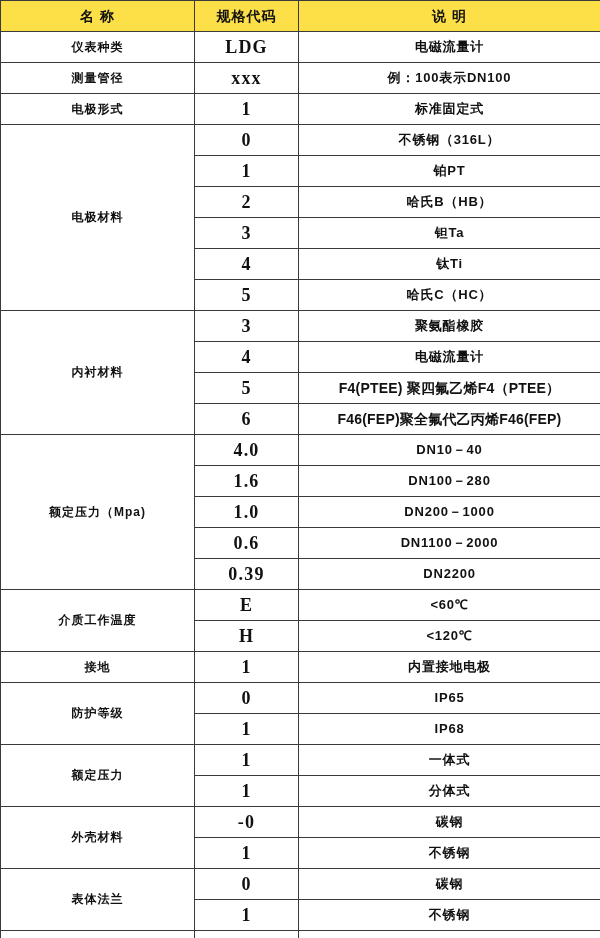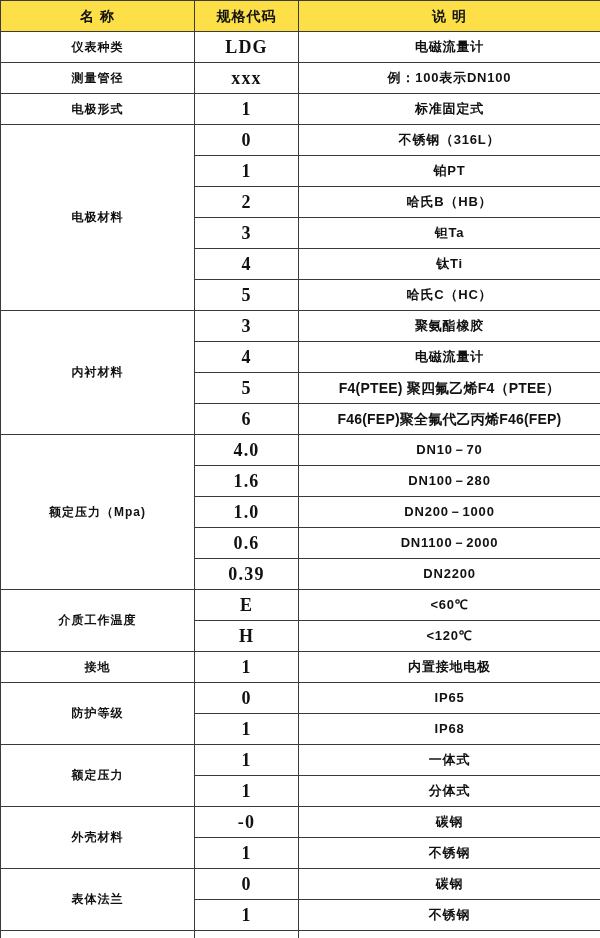--- a/index.html
+++ b/index.html
@@ -133,21 +133,21 @@
       <td class="desc-cell small">F4(PTEE) 聚四氟乙烯F4（PTEE）</td>
     </tr>
     <tr class="row-h">
       <td class="code-cell">6</td>
       <td class="desc-cell small">F46(FEP)聚全氟代乙丙烯F46(FEP)</td>
     </tr>
 
     <tr class="row-h">
       <td class="name-cell" rowspan="5">额定压力（Mpa)</td>
       <td class="code-cell">4.0</td>
-      <td class="desc-cell">DN10－70</td>
+      <td class="desc-cell">DN10－40</td>
     </tr>
     <tr class="row-h">
       <td class="code-cell">1.6</td>
       <td class="desc-cell">DN100－280</td>
     </tr>
     <tr class="row-h">
       <td class="code-cell">1.0</td>
       <td class="desc-cell">DN200－1000</td>
     </tr>
     <tr class="row-h">

